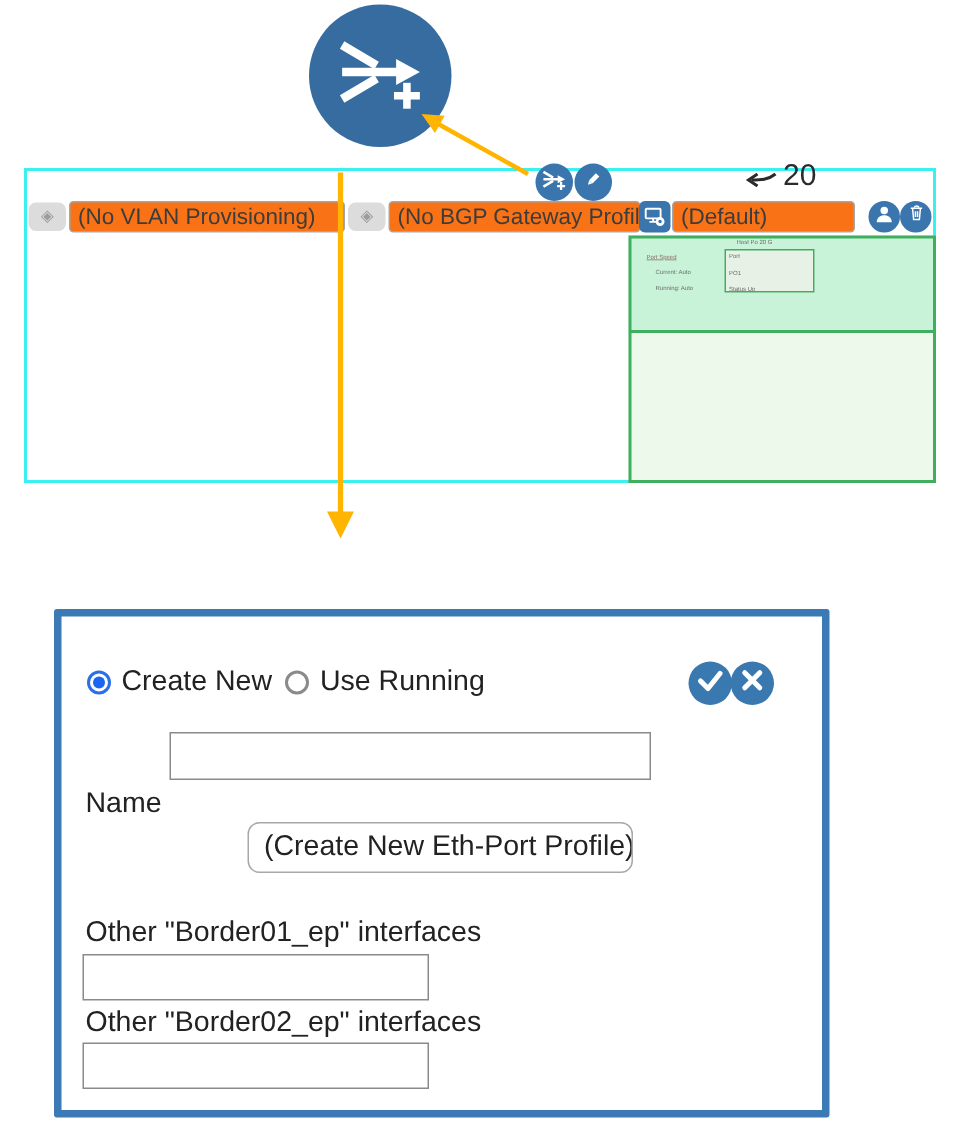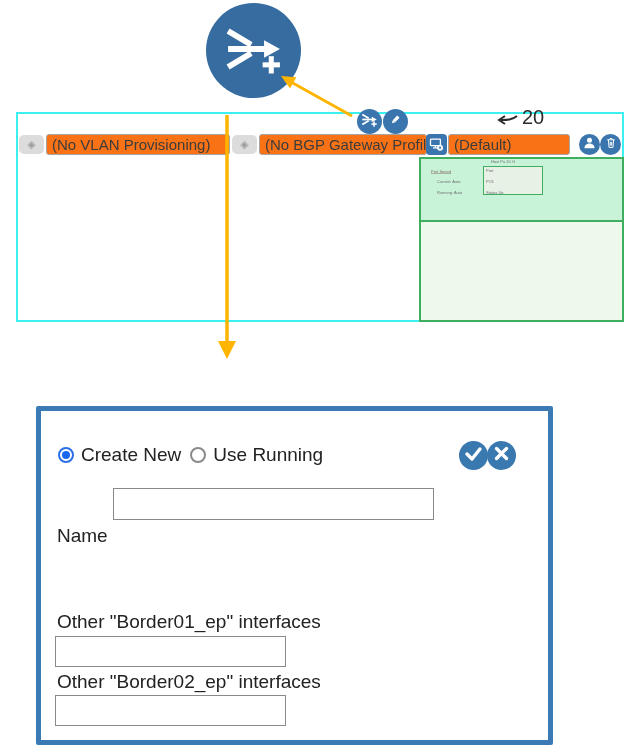--- a/index.html
+++ b/index.html
@@ -227,20 +227,21 @@
         <svg width="29" height="29" viewBox="0 0 29 29">
           <line x1="9.5" y1="9.5" x2="19.5" y2="19.5" stroke="#fff" stroke-width="3.4" stroke-linecap="round"></line>
           <line x1="19.5" y1="9.5" x2="9.5" y2="19.5" stroke="#fff" stroke-width="3.4" stroke-linecap="round"></line>
         </svg>
       </span>
     </div>
 
     <div class="dlg-label lbl-name">Name</div>
     <input class="txt-input in-name" type="text" style="">
 
+    <div class="prov-dd">(Create New Eth-Port Profile)</div>
 
     <div class="dlg-label lbl-b01">Other "Border01_ep" interfaces</div>
     <input class="txt-input in-b01" type="text" style="">
 
     <div class="dlg-label lbl-b02">Other "Border02_ep" interfaces</div>
     <input class="txt-input in-b02" type="text" style="">
   </div>
 
 </div>
 

